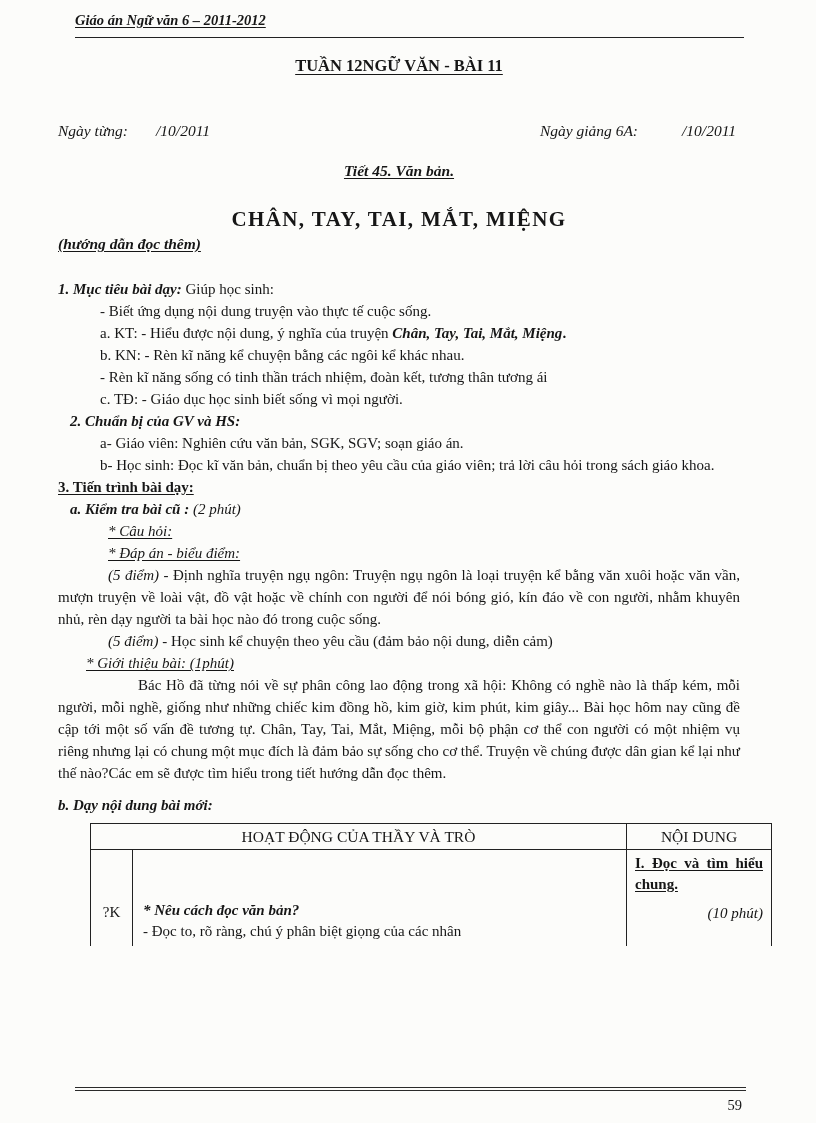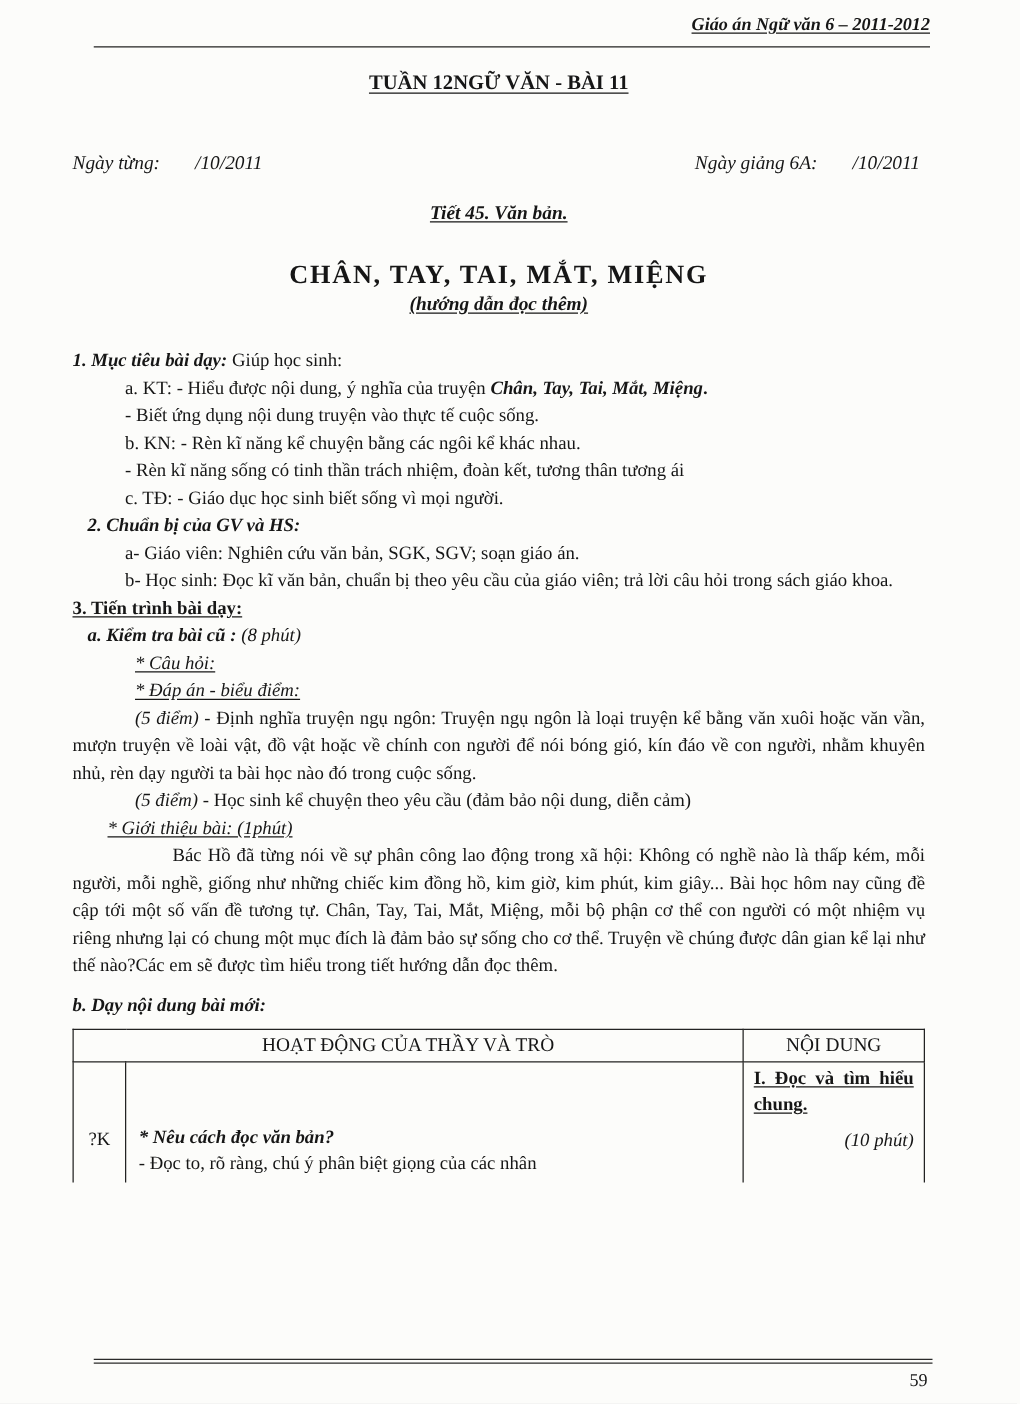--- a/index.html
+++ b/index.html
@@ -10,21 +10,21 @@
     margin:0 auto;
     background:#fcfcfa;
     font-family:"Liberation Serif","DejaVu Serif",serif;
     color:#161616;
     overflow:hidden;
   }
 
   
   .running-header{
     position:absolute; top:12px; left:75px; right:72px;
-    text-align:right; font-style:italic; font-weight:bold;
+    text-align:left; font-style:italic; font-weight:bold;
     font-size:14.5px;
   }
   .running-header span{ text-decoration:underline; text-underline-offset:2px; }
   .header-rule{
     position:absolute; top:37px; left:75px; right:72px;
     border-top:1.7px solid #222;
   }
 
   
   .footer-rule{
@@ -40,33 +40,33 @@
   .unit-title{
     text-align:center; font-weight:bold; font-size:16.5px; margin-top:12px;
   }
   .unit-title span{ text-decoration:underline; text-underline-offset:3px; }
 
   .dates{
     display:flex; align-items:baseline; font-style:italic; font-size:15.5px;
     margin-top:46px;
   }
   .dates .dval{ margin-left:28px;text-align:center; }
-  .dates .d-right{ margin-left:auto; margin-right:4px; display:flex; align-items:baseline; }
+  .dates .d-right{ margin-left:auto; margin-right:4px; display:flex; align-items:baseline;gap:16px; }
 
   .lesson-label{
     margin-top:22px; font-size:15.5px; font-weight:bold; font-style:italic;text-align:center;
   }
   .lesson-label span{ text-decoration:underline; text-underline-offset:2px; }
 
   .doc-title{
     margin-top:27px; text-align:center; font-size:21px; font-weight:bold;
     letter-spacing:1.4px;
   }
   .doc-subtitle{
-    margin-top:3px; text-align:center; font-size:15.5px; font-weight:bold; font-style:italic;
+    margin-top:3px; text-align:left; font-size:15.5px; font-weight:bold; font-style:italic;
   }
   .doc-subtitle span{ text-decoration:underline; text-underline-offset:2px; }
 
   .body-text{ margin-top:25px; font-size:15px; line-height:22px; }
   .body-text p{ margin:0; }
 
   .ind-a{ padding-left:42px; }
   .ind-b{ padding-left:12px; }
   .ind-c{ padding-left:50px; }
   .ind-d{ padding-left:80px; }
@@ -77,21 +77,21 @@
   .sp-before{ margin-top:10px !important; }
 
   
   .rb{ font-weight:bold; }
   .ri{ font-style:italic;text-align:right; }
   .ru{ text-decoration:underline; text-underline-offset:2px; }
 
   
   table.lesson-table{
     border-collapse:collapse; width:100%; margin-top:7px;
-    font-size:15px; line-height:21px; table-layout:fixed;
+    font-size:15px; line-height:21px; table-layout:fixed;margin-left:32px;
   }
   .lesson-table th, .lesson-table td{ border:1px solid #222; }
   .col-marker{ width:42px; }
   .col-content{ width:145px; }
   .lesson-table th{
     font-weight:normal; text-align:center; padding:2px 4px; font-size:15.5px;
   }
   .t-row{ height:95px; }
   .t-row td{ border-bottom:none; }
   .cell-marker{ text-align:center; vertical-align:top; padding-top:52px; }
@@ -129,30 +129,30 @@
       <span>Tiết 45. Văn bản.</span>
     </div>
 
     <div class="doc-title">CHÂN, TAY, TAI, MẮT, MIỆNG</div>
     <div class="doc-subtitle">
       <span>(hướng dẫn đọc thêm)</span>
     </div>
 
     <div class="body-text">
       <p><span class="rb ri">1. Mục tiêu bài dạy:</span><span class=""> Giúp học sinh:</span></p>
+      <p class="ind-a"><span class="">- Biết ứng dụng nội dung truyện vào thực tế cuộc sống.</span></p>
       <p class="ind-a"><span class="">a. KT: - Hiểu được nội dung, ý nghĩa của truyện </span><span class="rb ri">Chân, Tay, Tai, Mắt, Miệng</span><span class="rb">.</span></p>
-      <p class="ind-a"><span class="">- Biết ứng dụng nội dung truyện vào thực tế cuộc sống.</span></p>
       <p class="ind-a"><span class="">b. KN: - Rèn kĩ năng kể chuyện bằng các ngôi kể khác nhau.</span></p>
       <p class="ind-a"><span class="">- Rèn kĩ năng sống có tinh thần trách nhiệm, đoàn kết, tương thân tương ái</span></p>
       <p class="ind-a"><span class="">c. TĐ: - Giáo dục học sinh biết sống vì mọi người.</span></p>
       <p class="ind-b"><span class="rb ri">2. Chuẩn bị của GV và HS:</span></p>
       <p class="ind-a"><span class="">a- Giáo viên: Nghiên cứu văn bản, SGK, SGV; soạn giáo án.</span></p>
       <p class="fi-a"><span class="">b- Học sinh: Đọc kĩ văn bản, chuẩn bị theo yêu cầu của giáo viên; trả lời câu hỏi trong sách giáo khoa.</span></p>
       <p><span class="rb ru">3. Tiến trình bài dạy:</span></p>
-      <p class="ind-b"><span class="rb ri">a. Kiểm tra bài cũ :</span><span class="ri"> (8 phút)</span></p>
+      <p class="ind-b"><span class="rb ri">a. Kiểm tra bài cũ :</span><span class="ri"> (2 phút)</span></p>
       <p class="ind-c"><span class="ri ru">* Câu hỏi:</span></p>
       <p class="ind-c"><span class="ri ru">* Đáp án - biểu điểm:</span></p>
       <p class="fi-c"><span class="ri">(5 điểm)</span><span class=""> - Định nghĩa truyện ngụ ngôn: Truyện ngụ ngôn là loại truyện kể bằng văn xuôi hoặc văn vần, mượn truyện về loài vật, đồ vật hoặc về chính con người để nói bóng gió, kín đáo về con người, nhằm khuyên nhủ, rèn dạy người ta bài học nào đó trong cuộc sống.</span></p>
       <p class="ind-c"><span class="ri">(5 điểm)</span><span class="">  - Học sinh kể chuyện theo yêu cầu (đảm bảo nội dung, diễn cảm)</span></p>
       <p class="ind-e"><span class="ri ru">* Giới thiệu bài: (1phút)</span></p>
       <p class="fi-e"><span class="">Bác Hồ đã từng nói về sự phân công lao động trong xã hội: Không có nghề nào là thấp kém, mỗi người, mỗi nghề, giống như những chiếc kim đồng hồ, kim giờ, kim phút, kim giây... Bài học hôm nay cũng đề cập tới một số vấn đề tương tự. Chân, Tay, Tai, Mắt, Miệng, mỗi bộ phận cơ thể con người có một nhiệm vụ riêng nhưng lại có chung một mục đích là đảm bảo sự sống cho cơ thể. Truyện về chúng được dân gian kể lại như thế nào?Các em sẽ được tìm hiểu trong tiết hướng dẫn đọc thêm.</span></p>
       <p class="sp-before"><span class="rb ri">b. Dạy nội dung bài mới:</span></p>
     </div>
 
     <table class="lesson-table">

